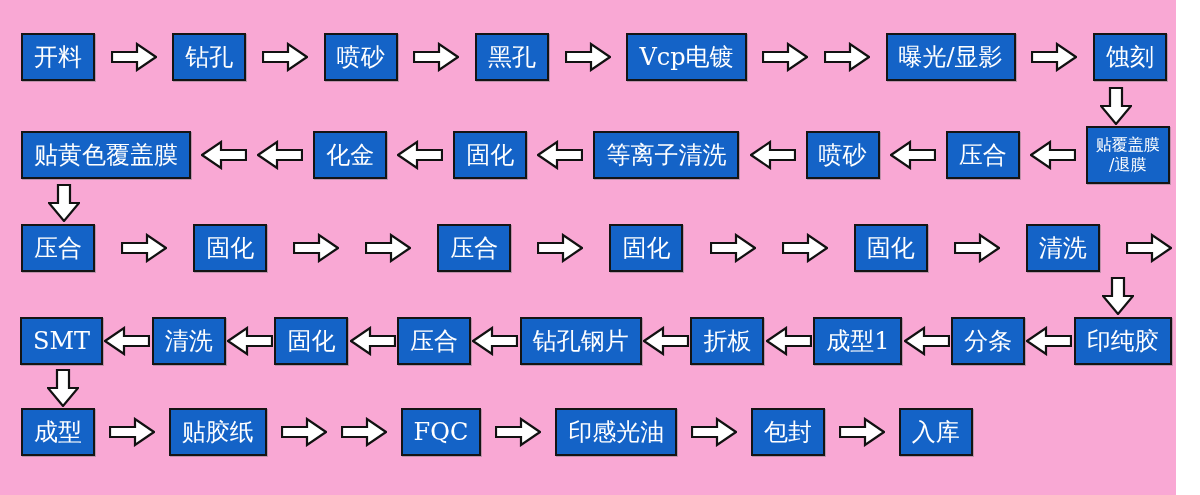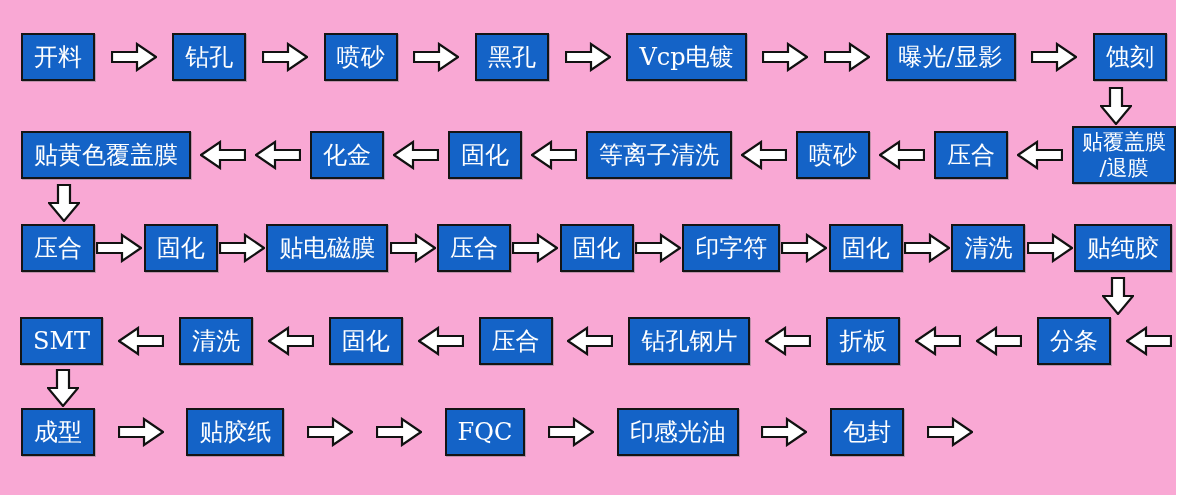--- a/index.html
+++ b/index.html
@@ -39,21 +39,21 @@
     display:flex;
     align-items:center;
     justify-content:center;
     padding:0 11px;
     font-size:24px;
     white-space:nowrap;
     box-shadow:1px 1px 0 rgba(120,120,120,0.45);
   }
   .step.multiline{
     height:58px;
-    font-size:21px;
+    font-size:16px;
     line-height:1.25;
     padding:0 8px;
     text-align:center;
   }
   .box-label{white-space:pre-line;}
   .h-arrow{flex:0 0 auto;display:block;line-height:0;}
   .h-arrow svg{display:block;}
   .v-conn{position:absolute;line-height:0;}
   .v-conn svg{display:block;}
   .conn-0{left:1100px;top:87px;}
@@ -194,23 +194,20 @@
           </svg>
         </span>
         <div class="step">
           <span class="box-label">固化</span>
         </div>
         <span class="h-arrow">
           <svg width="46" height="30" viewBox="0 0 46 30">
             <polygon class="arrow-shape" points="1,10 26,10 26,2 45,15 26,28 26,20 1,20"></polygon>
           </svg>
         </span>
-        <div class="step">
-          <span class="box-label">贴电磁膜</span>
-        </div>
         <span class="h-arrow">
           <svg width="46" height="30" viewBox="0 0 46 30">
             <polygon class="arrow-shape" points="1,10 26,10 26,2 45,15 26,28 26,20 1,20"></polygon>
           </svg>
         </span>
         <div class="step">
           <span class="box-label">压合</span>
         </div>
         <span class="h-arrow">
           <svg width="46" height="30" viewBox="0 0 46 30">
@@ -218,23 +215,20 @@
           </svg>
         </span>
         <div class="step">
           <span class="box-label">固化</span>
         </div>
         <span class="h-arrow">
           <svg width="46" height="30" viewBox="0 0 46 30">
             <polygon class="arrow-shape" points="1,10 26,10 26,2 45,15 26,28 26,20 1,20"></polygon>
           </svg>
         </span>
-        <div class="step">
-          <span class="box-label">印字符</span>
-        </div>
         <span class="h-arrow">
           <svg width="46" height="30" viewBox="0 0 46 30">
             <polygon class="arrow-shape" points="1,10 26,10 26,2 45,15 26,28 26,20 1,20"></polygon>
           </svg>
         </span>
         <div class="step">
           <span class="box-label">固化</span>
         </div>
         <span class="h-arrow">
           <svg width="46" height="30" viewBox="0 0 46 30">
@@ -242,23 +236,20 @@
           </svg>
         </span>
         <div class="step">
           <span class="box-label">清洗</span>
         </div>
         <span class="h-arrow">
           <svg width="46" height="30" viewBox="0 0 46 30">
             <polygon class="arrow-shape" points="1,10 26,10 26,2 45,15 26,28 26,20 1,20"></polygon>
           </svg>
         </span>
-        <div class="step">
-          <span class="box-label">贴纯胶</span>
-        </div>
       </div>
       <div class="flow-row row-3">
         <div class="step">
           <span class="box-label">SMT</span>
         </div>
         <span class="h-arrow">
           <svg width="46" height="30" viewBox="0 0 46 30">
             <polygon class="arrow-shape" points="45,10 20,10 20,2 1,15 20,28 20,20 45,20"></polygon>
           </svg>
         </span>
@@ -295,33 +286,39 @@
           </svg>
         </span>
         <div class="step">
           <span class="box-label">折板</span>
         </div>
         <span class="h-arrow">
           <svg width="46" height="30" viewBox="0 0 46 30">
             <polygon class="arrow-shape" points="45,10 20,10 20,2 1,15 20,28 20,20 45,20"></polygon>
           </svg>
         </span>
+        <div class="step">
+          <span class="box-label">成型1</span>
+        </div>
         <span class="h-arrow">
           <svg width="46" height="30" viewBox="0 0 46 30">
             <polygon class="arrow-shape" points="45,10 20,10 20,2 1,15 20,28 20,20 45,20"></polygon>
           </svg>
         </span>
         <div class="step">
           <span class="box-label">分条</span>
         </div>
         <span class="h-arrow">
           <svg width="46" height="30" viewBox="0 0 46 30">
             <polygon class="arrow-shape" points="45,10 20,10 20,2 1,15 20,28 20,20 45,20"></polygon>
           </svg>
         </span>
+        <div class="step">
+          <span class="box-label">印纯胶</span>
+        </div>
       </div>
       <div class="flow-row row-4">
         <div class="step">
           <span class="box-label">成型</span>
         </div>
         <span class="h-arrow">
           <svg width="46" height="30" viewBox="0 0 46 30">
             <polygon class="arrow-shape" points="1,10 26,10 26,2 45,15 26,28 26,20 1,20"></polygon>
           </svg>
         </span>
@@ -355,20 +352,23 @@
           </svg>
         </span>
         <div class="step">
           <span class="box-label">包封</span>
         </div>
         <span class="h-arrow">
           <svg width="46" height="30" viewBox="0 0 46 30">
             <polygon class="arrow-shape" points="1,10 26,10 26,2 45,15 26,28 26,20 1,20"></polygon>
           </svg>
         </span>
+        <div class="step">
+          <span class="box-label">入库</span>
+        </div>
       </div>
       <span class="v-conn conn-0">
         <svg width="32" height="38" viewBox="0 0 32 38">
           <polygon class="arrow-shape" points="10,1 22,1 22,19 31,19 16,37 1,19 10,19"></polygon>
         </svg>
       </span>
       <span class="v-conn conn-1">
         <svg width="32" height="38" viewBox="0 0 32 38">
           <polygon class="arrow-shape" points="10,1 22,1 22,19 31,19 16,37 1,19 10,19"></polygon>
         </svg>

